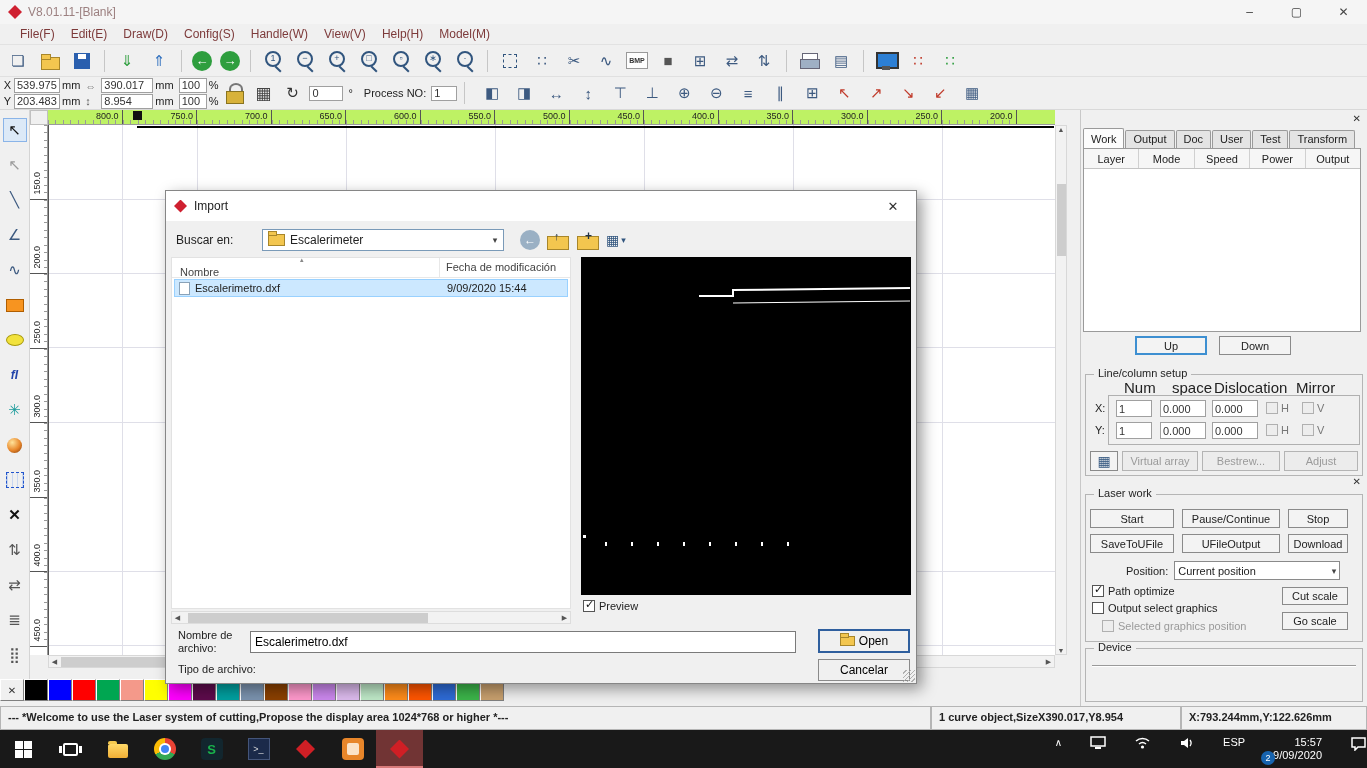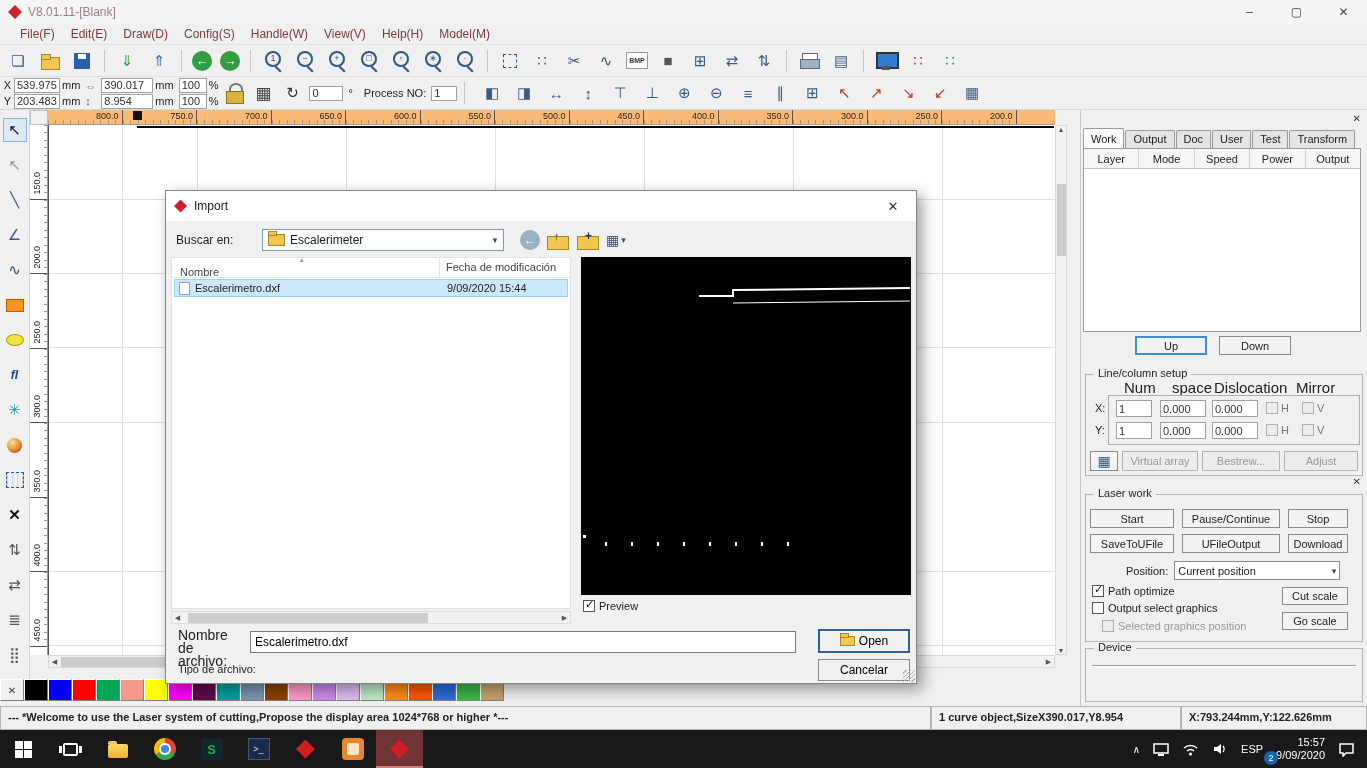--- a/index.html
+++ b/index.html
@@ -59,21 +59,21 @@
 .lt.active{border:1px solid #8ab4e8;background:#dce9f7;color:#111}
 .lt.gray{color:#9a9a9a}.lt.black{color:#111;font-weight:bold}.lt.dkgray{color:#555}.lt.teal{color:#1a9a9a}
 .lt.text{font-size:12px;font-style:italic;color:#2244aa;font-weight:bold}
 .lt.sh-rect::before{content:"";width:16px;height:11px;background:#f79420;border:1px solid #b05e00}
 .lt.sh-ellipse::before{content:"";width:16px;height:10px;background:#f2e23c;border:1px solid #a89a10;border-radius:50%}
 .lt.sh-sphere::before{content:"";width:15px;height:15px;border-radius:50%;background:radial-gradient(circle at 35% 30%,#ffe39a,#e8862a 55%,#7a3608)}
 .lt.sh-grid::before{content:"";width:16px;height:14px;border:1px dashed #2255cc;background:repeating-linear-gradient(to right,#c9d7f0 0 1px,transparent 1px 5px)}
 
 
 #ruler-corner{position:absolute;left:30px;top:110px;width:18px;height:15px;background:#f0f0f0;border:1px solid #c0c0c0}
-#hruler{position:absolute;left:48px;top:110px;width:1007px;height:15px;background:#fdba74;border-bottom:1px solid #9a9a9a;display:flex;overflow:hidden}
+#hruler{position:absolute;left:48px;top:110px;width:1007px;height:15px;background:#bef264;border-bottom:1px solid #9a9a9a;display:flex;overflow:hidden}
 .hr-cell{width:74.5px;flex:none;position:relative;border-right:1px solid #555}
 .hr-cell::after{content:"";position:absolute;left:0;bottom:0;width:100%;height:4px;background:repeating-linear-gradient(to right,#999 0 1px,transparent 1px 7.45px)}
 .hr-num{position:absolute;right:3px;top:1px;font-size:9px;color:#222}
 #hruler-marker{position:absolute;left:133px;top:111px;width:9px;height:9px;background:#111}
 #vruler{position:absolute;left:30px;top:125px;width:18px;height:530px;background:#fff;border-right:1px solid #9a9a9a;display:flex;flex-direction:column;overflow:hidden}
 .vr-cell{height:74.5px;width:18px;flex:none;position:relative;border-bottom:1px solid #555}
 .vr-cell::after{content:"";position:absolute;right:0;top:0;height:100%;width:4px;background:repeating-linear-gradient(to bottom,#999 0 1px,transparent 1px 7.45px)}
 .vr-num{position:absolute;left:2px;bottom:4px;font-size:9px;color:#222;writing-mode:vertical-rl;transform:rotate(180deg)}
 #canvas{position:absolute;left:48px;top:125px;width:1007px;height:530px;background:#fff;border-left:1px solid #555;background-image:repeating-linear-gradient(to right,transparent 0 73.5px,#dfdfe8 73.5px 74.5px),repeating-linear-gradient(to bottom,transparent 0 73.5px,#dfdfe8 73.5px 74.5px)}
 #object-line{position:absolute;left:137px;top:126px;width:917px;height:2px;background:#000}
@@ -164,21 +164,21 @@
 .sortmark{position:absolute;left:128px;top:-2px;font-size:7px;color:#888}
 .sortmark::before{content:"▴"}
 .file-row{display:flex;height:18px;align-items:center;background:#cce8ff;border:1px solid #99d1ff;margin:1px 2px;cursor:default}
 .page-ic{width:11px;height:13px;background:#fff;border:1px solid #8aa2b8;margin:0 5px 0 4px;flex:none}
 .fr-name{width:248px}
 .fr-date{flex:1;padding-left:4px}
 #dlg-listscroll{position:absolute;left:5px;top:420px;width:400px;height:13px;background:#f2f2f2;border:1px solid #ddd;display:flex;justify-content:space-between;align-items:center;font-size:7px;color:#555}
 #dlg-listscroll .thumb{position:absolute;left:16px;top:1px;width:240px;height:10px;background:#cdcdcd}
 #dlg-preview{position:absolute;left:415px;top:66px;width:330px;height:338px;background:#000}
 #dlg-prevcb{position:absolute;left:417px;top:409px;display:flex;align-items:center;gap:4px;font-size:11px}
-#dlg-fname-label{position:absolute;left:12px;top:438px;width:68px;font-size:14px;line-height:13px}
+#dlg-fname-label{position:absolute;left:12px;top:438px;width:68px;font-size:11px;line-height:13px}
 #dlg-fname{position:absolute;left:84px;top:440px;width:546px;height:22px;background:#fff;border:1px solid #7a7a7a;font-size:12px;padding:0 4px;font-family:"Liberation Sans",sans-serif}
 #dlg-open{position:absolute;left:652px;top:438px;width:92px;height:24px;border:2px solid #2f5f9e;background:#f0f0f0;display:flex;align-items:center;justify-content:center;gap:4px;font-size:12px;font-family:"Liberation Sans",sans-serif}
 #dlg-open .fold-sm{width:15px;height:10px;margin:0}
 #dlg-ftype-label{position:absolute;left:12px;top:472px;font-size:11px}
 #dlg-ftype{position:absolute;left:84px;top:468px;width:546px;height:22px;font-size:12px}
 #dlg-cancel{position:absolute;left:652px;top:468px;width:92px;height:22px;background:#f0f0f0;border:1px solid #8a8a8a;display:flex;align-items:center;justify-content:center;font-size:12px;font-family:"Liberation Sans",sans-serif}
 #dlg-grip{position:absolute;right:1px;bottom:1px;width:12px;height:12px;background:repeating-linear-gradient(135deg,transparent 0 2px,#b0b0b0 2px 3px)}
 
 
 #statusbar{position:absolute;left:0;top:706px;width:1367px;height:24px;background:#f0f0f0;display:flex}
@@ -197,21 +197,21 @@
 .chrome{width:22px;height:22px;border-radius:50%;background:conic-gradient(#ea4335 0 120deg,#34a853 120deg 240deg,#fbbc05 240deg 360deg);position:relative}
 .chrome::before{content:"";position:absolute;inset:5px;background:#fff;border-radius:50%}
 .chrome::after{content:"";position:absolute;inset:7px;background:#4285f4;border-radius:50%}
 .sngt{width:22px;height:22px;background:#12262e;border-radius:4px;display:flex;align-items:center;justify-content:center}
 .sngt::before{content:"S";color:#19b24b;font-weight:bold;font-size:13px}
 .term{width:22px;height:22px;background:#1b2a4a;border:1px solid #44557a;display:flex;align-items:center;justify-content:center}
 .term::before{content:">_";color:#ddd;font-size:9px}
 .rdsm{width:19px;height:19px;background:#cf1f25;clip-path:polygon(50% 0,100% 50%,50% 100%,0 50%)}
 .orng{width:22px;height:22px;background:#e8862a;border-radius:4px;position:relative}
 .orng::before{content:"";position:absolute;inset:5px;background:#fbe3c8;border-radius:2px}
-.tray{margin-left:auto;display:flex;align-items:center;gap:13px;padding-right:12px;font-size:11px}
+.tray{margin-left:auto;display:flex;align-items:flex-start;gap:28px;font-size:11px}
 .chev::before{content:"∧";font-size:10px;color:#fff}
 .clock{position:relative;text-align:right;line-height:13px;font-size:11px}
 .badge{position:absolute;left:-12px;bottom:-3px;width:14px;height:14px;border-radius:50%;background:#1763ae;color:#fff;font-size:9px;display:flex;align-items:center;justify-content:center}
 </style>
 </head>
 <body>
 
 <div id="app">
 
   <div id="titlebar">

